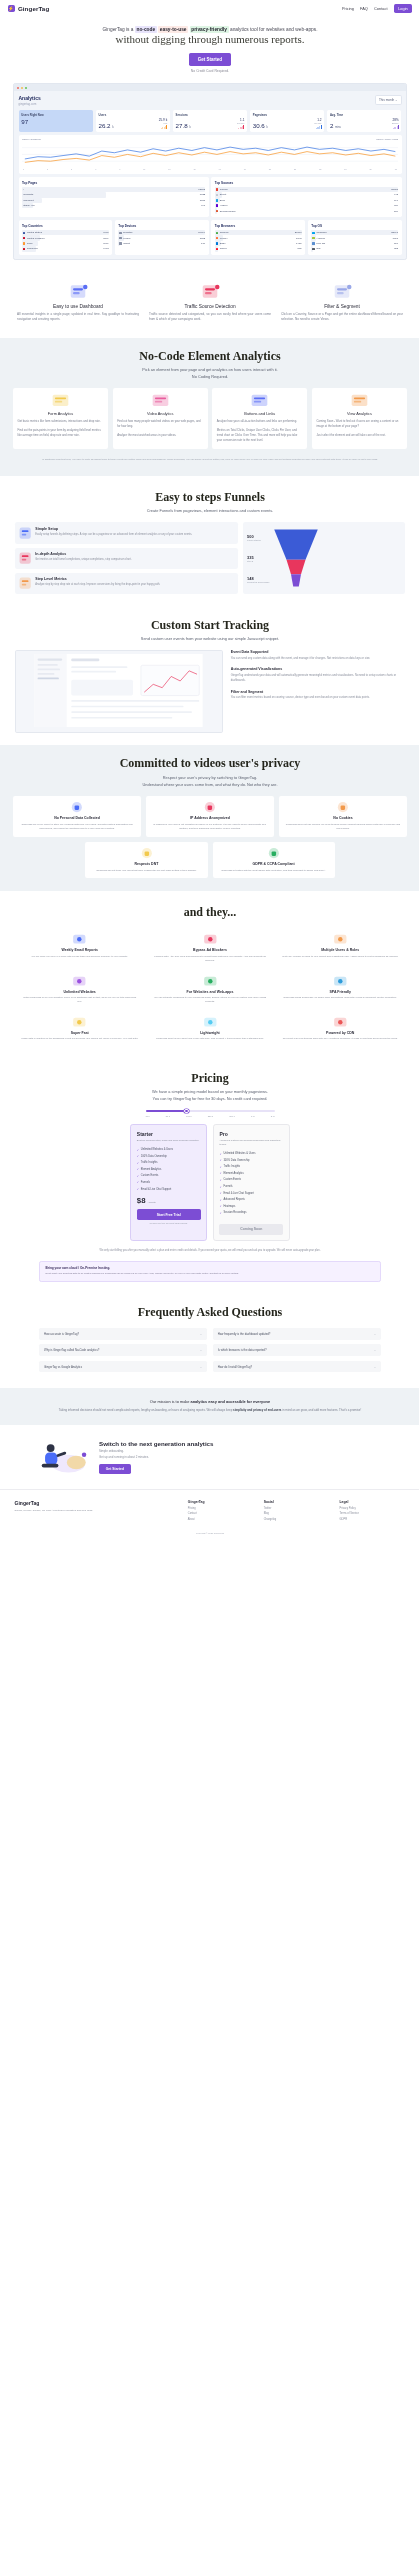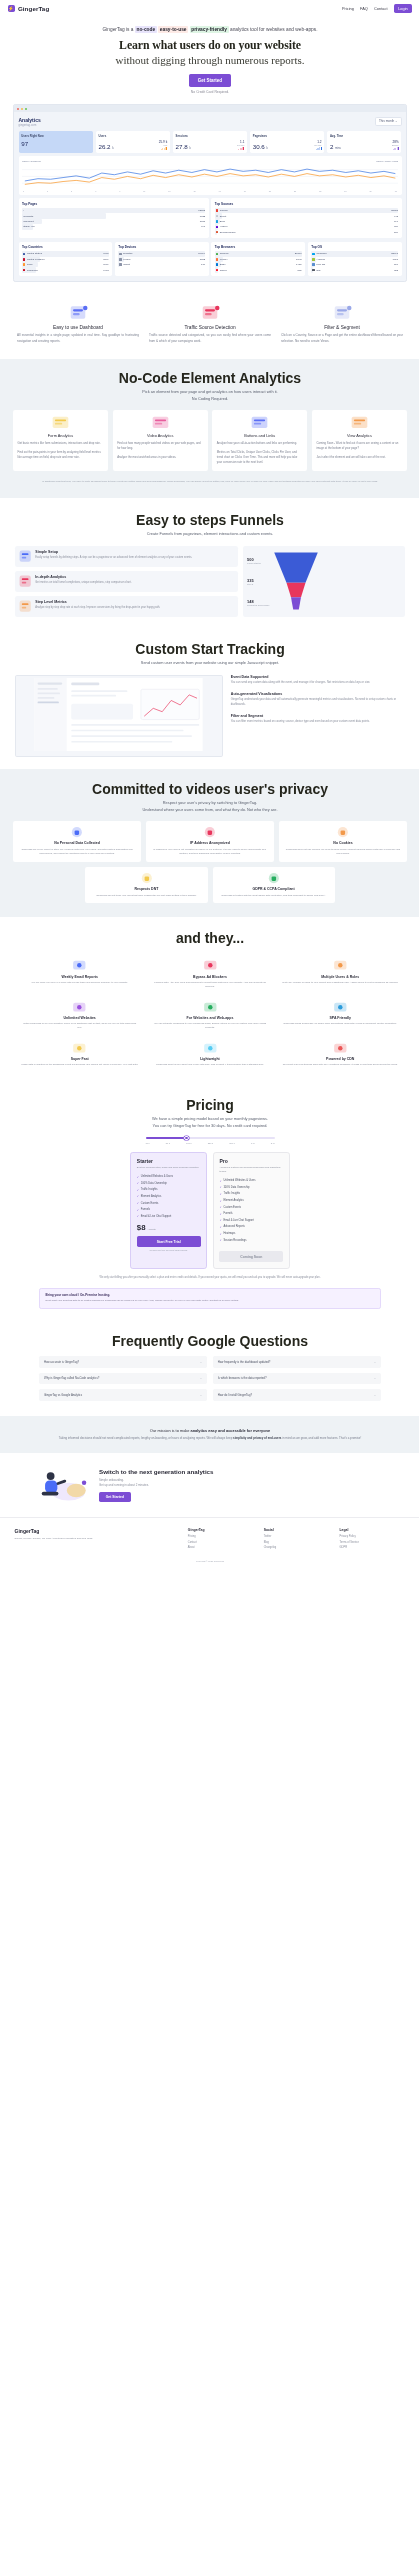--- a/index.html
+++ b/index.html
@@ -101,21 +101,21 @@
 
   
   .f3 { display: flex; gap: 10px; padding: 10px 17px 14.6px; }
   .f3 .col { flex: 1; text-align: center; }
   .f3 .ill { height: 19px; display: flex; align-items: flex-end; justify-content: center; }
   .f3 h3 { font-size: 4.8px; font-weight: 400; color: #2b2b38; margin-top: 3.4px; }
   .f3 p { font-size: 3.1px; line-height: 1.8; color: #7c8190; margin-top: 2.8px; text-align: justify; }
 
   
   .sec-grey { background: #eef2f5; padding: 11.2px 0 13.4px; }
-  .sec-title { font-family: Liberation Sans, sans-serif; font-size: 14px; font-weight: 700; text-align: center; color: #25261d; }
+  .sec-title { font-family: Liberation Serif, serif; font-size: 12px; font-weight: 700; text-align: center; color: #25261d; }
   .sec-sub { font-size: 3.9px; color: #575d6c; text-align: center; margin-top: 3.4px; line-height: 1.7; }
   .cards4 { display: flex; gap: 4.5px; padding: 7.8px 13px 0; }
   .card4 { flex: 1; background: #fff; border-radius: 2.2px; padding: 5px 4.5px 6.2px; }
   .card4 .ill { height: 14.6px; display: flex; align-items: center; justify-content: center; }
   .card4 h4 { font-size: 3.9px; text-align: center; color: #2b2b38; margin-top: 2.8px; font-weight: 400; }
   .card4 p { font-size: 2.8px; line-height: 1.85; color: #7c8190; margin-top: 3.4px; }
   .note { font-size: 2.4px; color: #9aa0ad; text-align: center; padding: 9px 22.4px 0; line-height: 1.9; }
 
   
   .sec-white { background: #fff; padding: 13.4px 0 11.2px; }
@@ -227,21 +227,20 @@
 </div>
 
 <div class="hero">
   <div class="kicker">
     <span>GingerTag is a</span>
     <span class="hl hl-1">no-code</span>
     <span class="hl hl-2">easy-to-use</span>
     <span class="hl hl-3">privacy-friendly</span>
     <span>analytics tool for websites and web-apps.</span>
   </div>
-  <h1>Learn what users do on your website</h1>
   <h2>without digging through numerous reports.</h2>
   <button class="cta">Get Started</button>
   <div class="cta-note">No Credit Card Required.</div>
 </div>
 
 <div class="dash-wrap">
   <div class="dash">
     <div class="dash-bar">
       <span class="dot r"></span>
       <span class="dot y"></span>
@@ -1005,21 +1004,21 @@
     </div>
   </div>
   <div class="pricing-note">We only start billing you after you manually select a plan and enter credit card details. If you exceed your quota, we will email you and ask you to upgrade. We will never auto-upgrade your plan.</div>
   <div class="banner">
     <h5>Bring your own cloud / On-Premise hosting.</h5>
     <p>Don't want your analytics data to be hosted elsewhere? GingerTag can be deployed on your own AWS, Google Cloud etc. or even in your own data-center. Contact us for more details.</p>
   </div>
 </div>
 
 <div class="sec-white">
-  <div class="sec-title serif">Frequently Google Questions</div>
+  <div class="sec-title serif">Frequently Asked Questions</div>
   <div class="faq-list" id="faq-list">
       <div class="faq-row">
         <div class="faq-item">
           <span>How accurate is GingerTag?</span>
           <span class="ch">⌄</span>
         </div>
         <div class="faq-item">
           <span>How frequently is the dashboard updated?</span>
           <span class="ch">⌄</span>
         </div>

